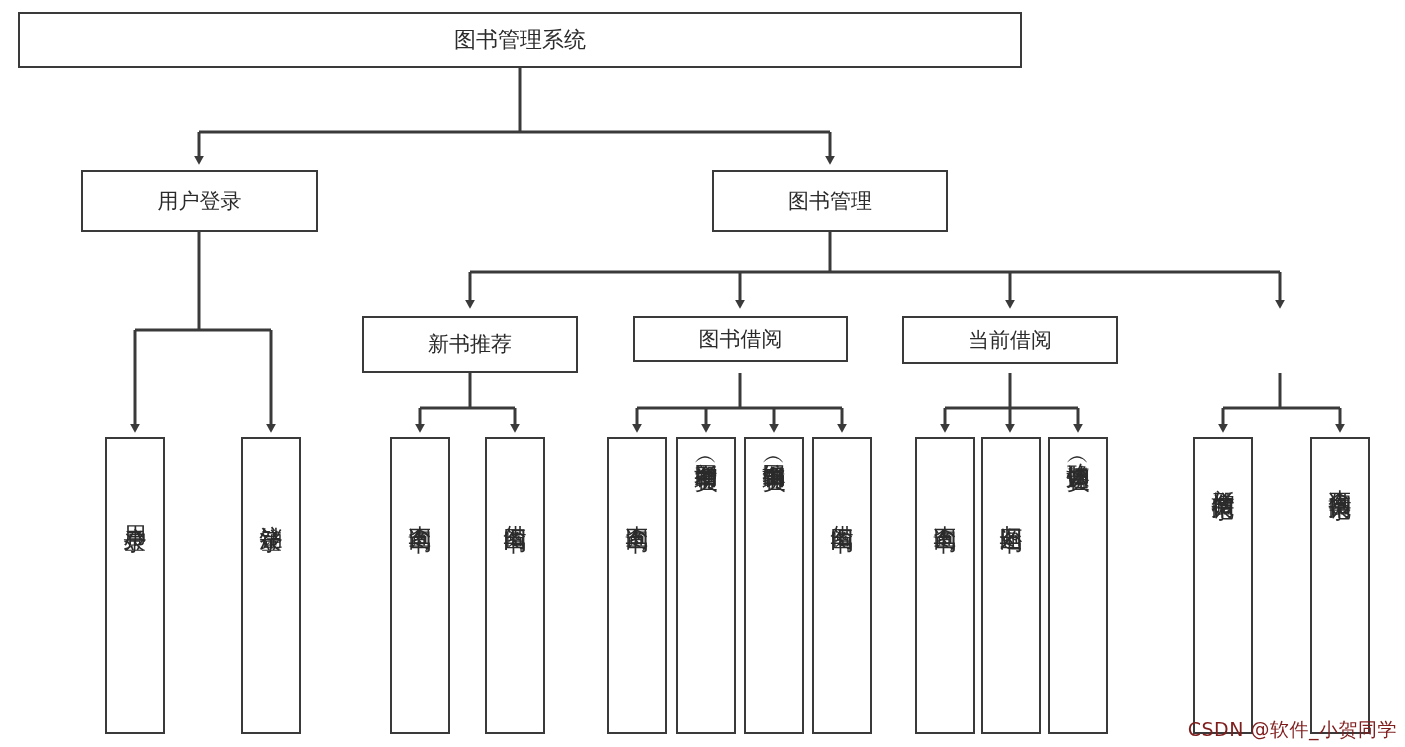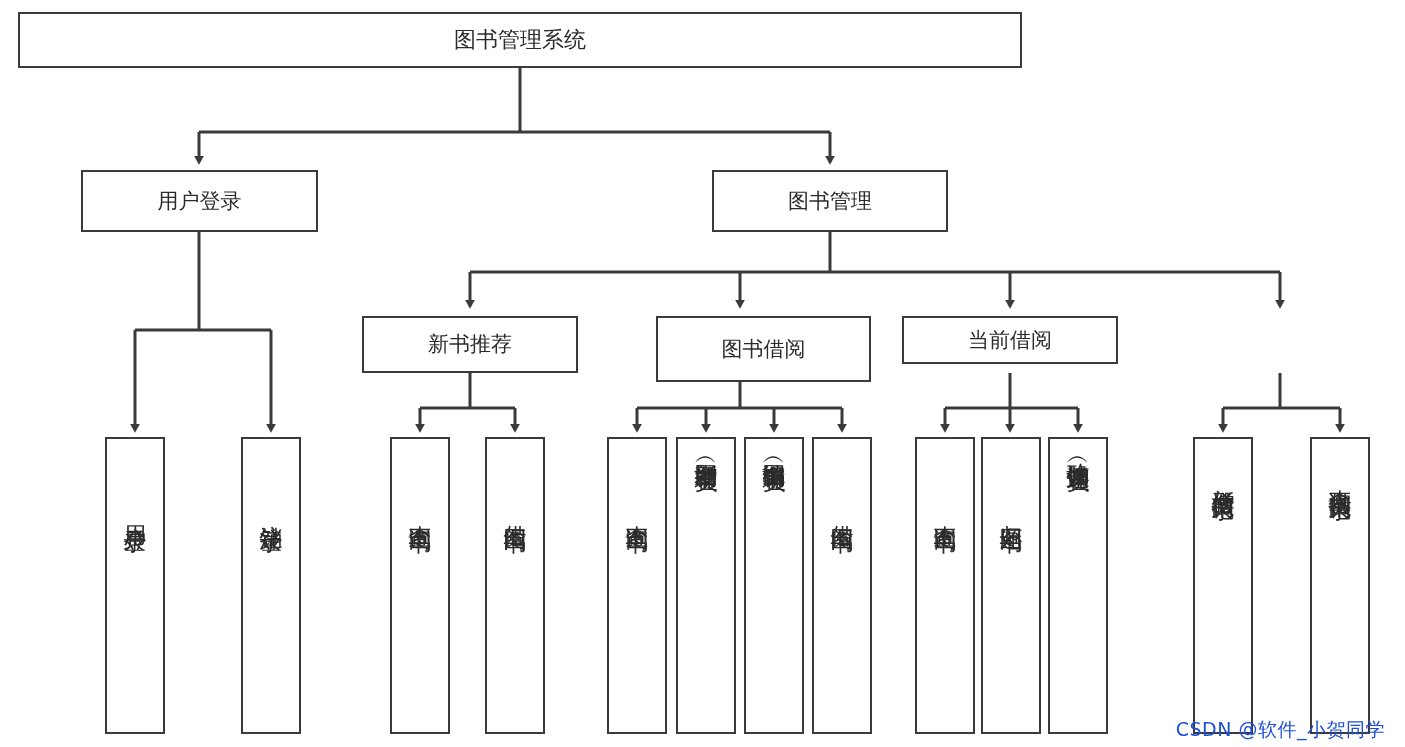--- a/index.html
+++ b/index.html
@@ -54,24 +54,24 @@
     letter-spacing: 2px;
     line-height: 1;
   }
   .node.vertical.tall .label {
     font-size: 23px;
     letter-spacing: 1px;
   }
   #root-node .label { font-size: 22px; }
   .watermark {
     position: absolute;
-    right: 20px;
+    right: 8px;
     bottom: 4px;
     font-size: 19px;
-    color: #1d4ed8;
+    color: #7f1d1d;
     letter-spacing: 0.5px;
     white-space: nowrap;
     pointer-events: none;
   }
 </style>
 </head>
 <body>
 
 <div id="canvas">
 
@@ -132,21 +132,21 @@
   <div class="node horizontal" style="left:81px; top:170px; width:237px; height:62px;">
     <span class="label">用户登录</span>
   </div>
   <div class="node horizontal" style="left:712px; top:170px; width:236px; height:62px;">
     <span class="label">图书管理</span>
   </div>
 
   <div class="node horizontal" style="left:362px; top:316px; width:216px; height:57px;">
     <span class="label">新书推荐</span>
   </div>
-  <div class="node horizontal" style="left:656px; top:316px; width:215px; height:66px;justify-content:center;">
+  <div class="node horizontal" style="left:633px; top:316px; width:215px; height:46px;justify-content:center;">
     <span class="label">图书借阅</span>
   </div>
   <div class="node horizontal" style="left:902px; top:316px; width:216px; height:48px;">
     <span class="label">当前借阅</span>
   </div>
 
   <div class="node vertical" style="left:105px; top:437px; width:60px; height:297px; padding-top:68px;">
     <span class="label">用户登录</span>
   </div>
   <div class="node vertical" style="left:241px; top:437px; width:60px; height:297px; padding-top:68px;">

